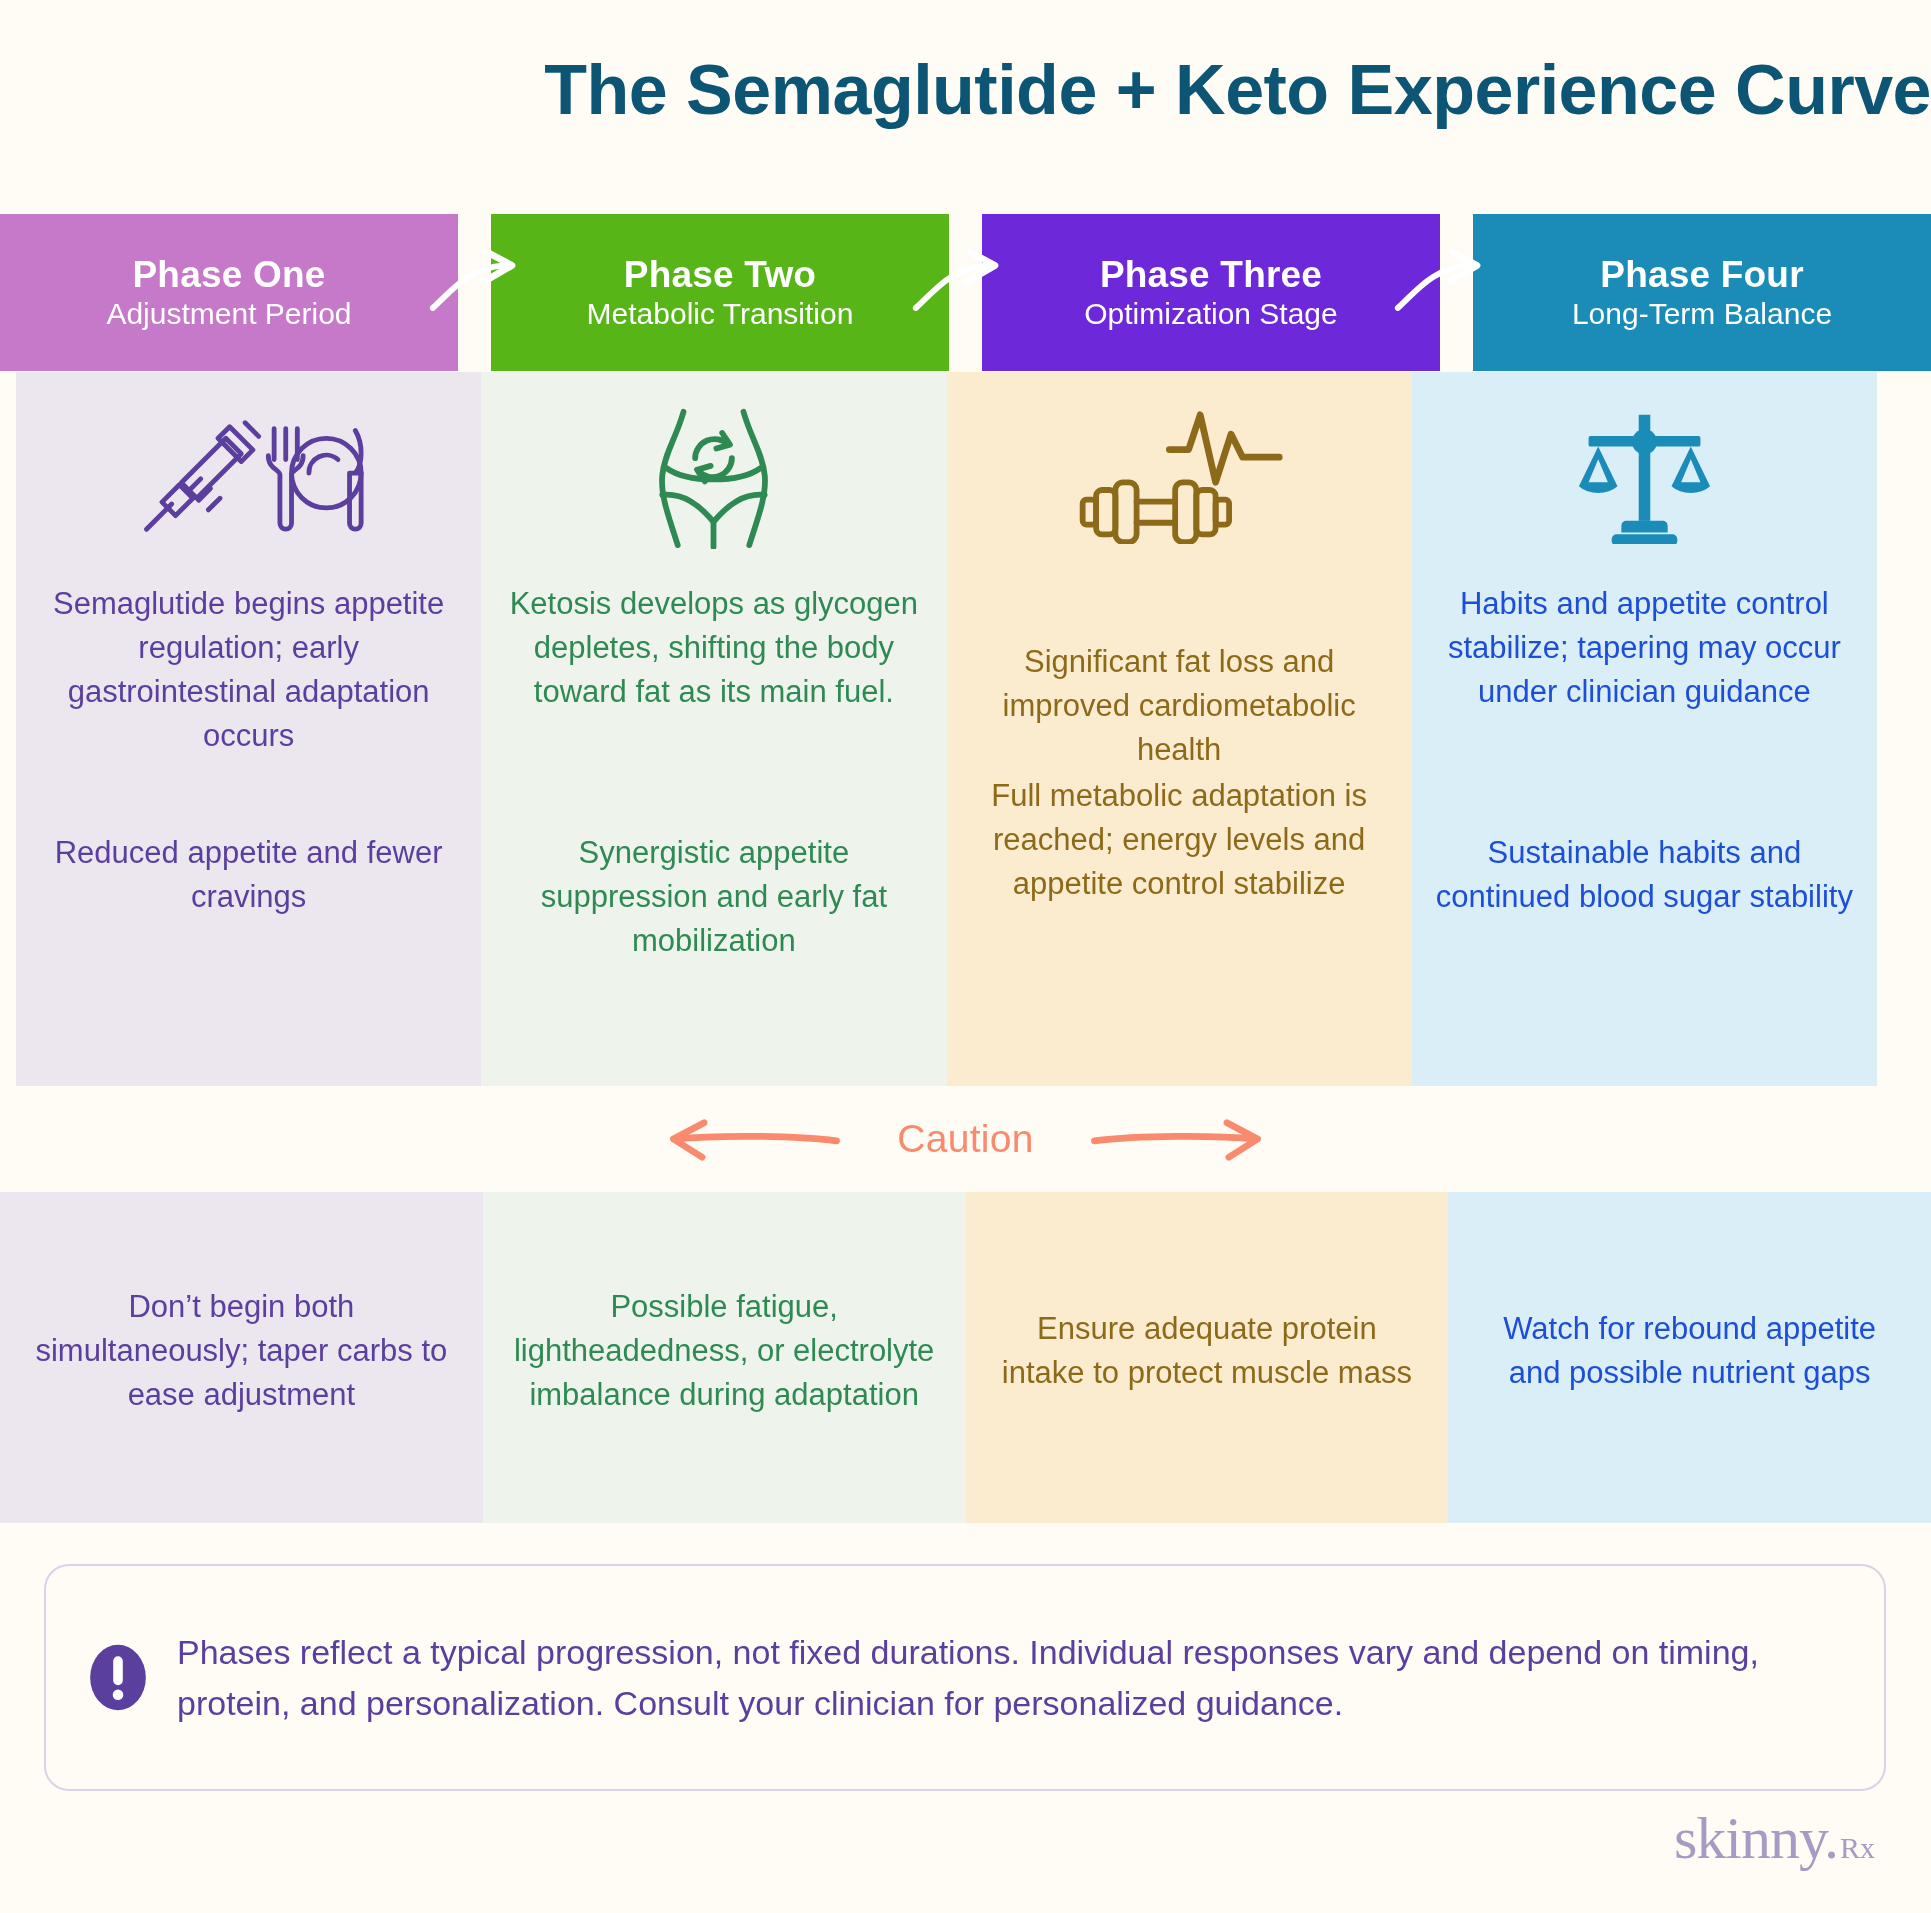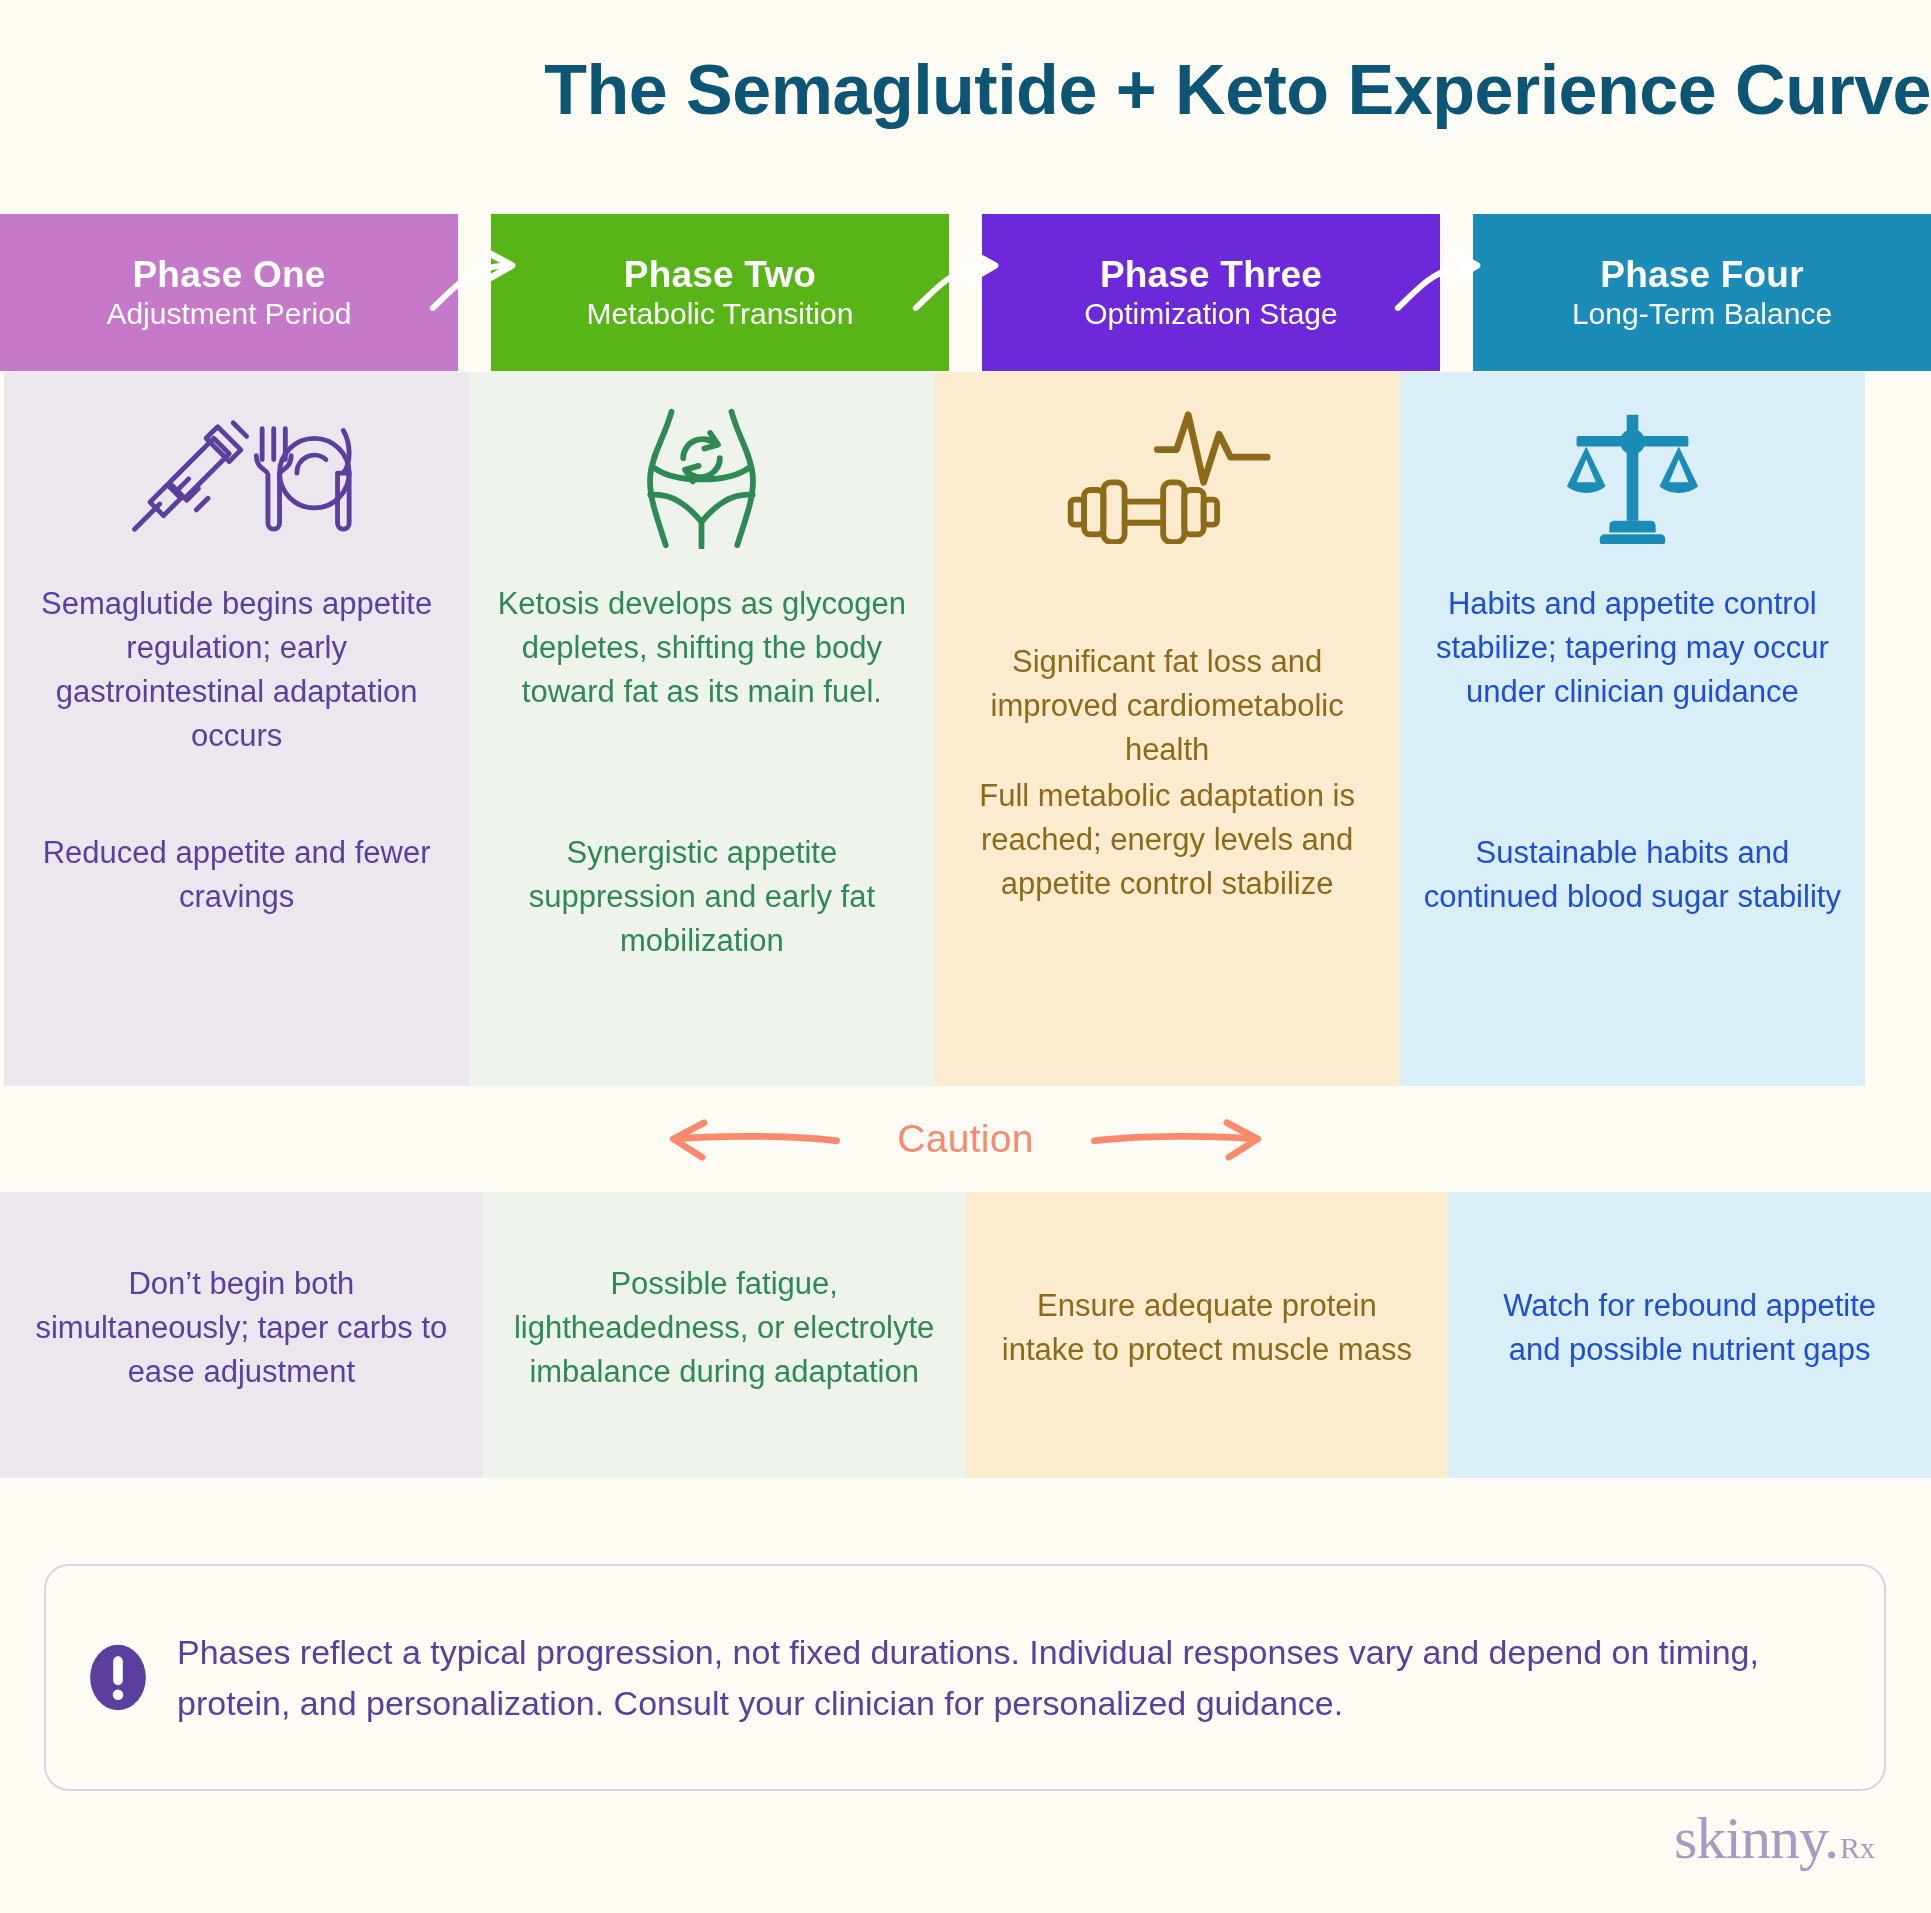--- a/index.html
+++ b/index.html
@@ -61,26 +61,26 @@
     pointer-events: none;
   }
   .arrow-link svg { width: 116px; height: 68px; display: block; }
   .al1 { left: 425px; }
   .al2 { left: 908px; }
   .al3 { left: 1390px; }
 
   
   .panel-upper {
     position: absolute;
-    top: 372px; left: 4px; width: 1861px; height: 714px;
+    top: 372px; left: 16px; width: 1861px; height: 714px;
     display: flex;
   }
   .panel-lower {
     position: absolute;
-    top: 1192px; left: 0; width: 1931px; height: 286px;
+    top: 1192px; left: 0; width: 1931px; height: 331px;
     display: flex;
     align-items: center;
   }
   .col {
     width: 483px; height: 100%;
     display: flex; flex-direction: column;
     align-items: center;
   }
   .tint1 { background: #ece6ef; }
   .tint2 { background: #eef4ec; }

